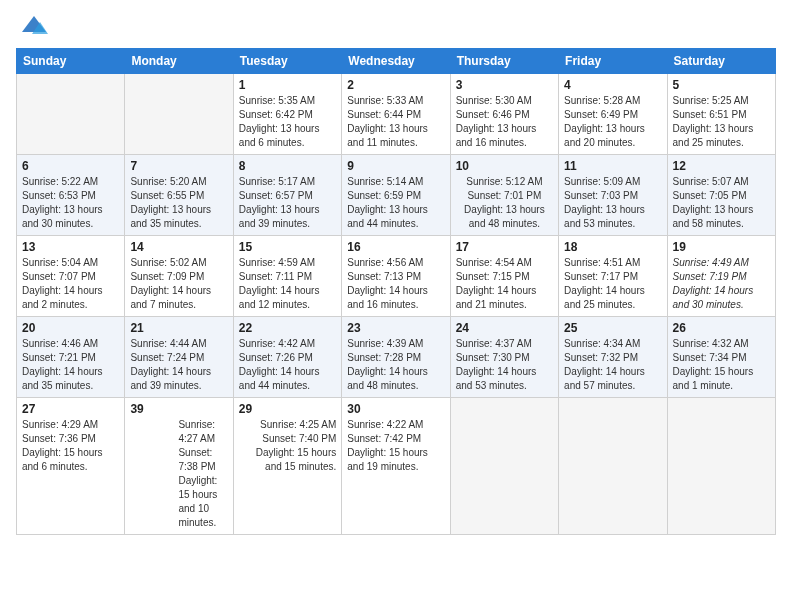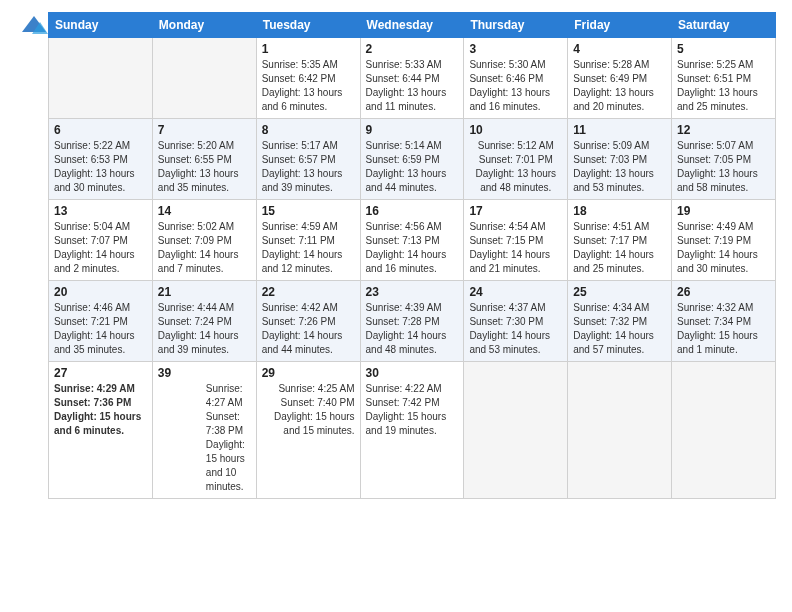--- a/index.html
+++ b/index.html
@@ -9,20 +9,21 @@
       background: #fff;
       font-family: Arial, sans-serif;
       font-size: 11px;
       overflow: hidden;
     }
     .page {
       width: 792px;
       height: 499px;
       padding: 12px 16px 8px 16px;
       display: flex;
+      flex-direction: column;
     }
     .header {
       display: flex;
       justify-content: space-between;
       align-items: flex-start;
       margin-bottom: 8px;
     }
     .logo {
       display: flex;
       align-items: center;
@@ -247,21 +248,21 @@
 Daylight: 14 hours and 21 minutes.</div>
           </td>
           <td>
             <span class="day-num">18</span>
             <div class="day-info" style="white-space: pre-line;">Sunrise: 4:51 AM
 Sunset: 7:17 PM
 Daylight: 14 hours and 25 minutes.</div>
           </td>
           <td>
             <span class="day-num">19</span>
-            <div class="day-info" style="white-space: pre-line;">Sunrise: 4:49 AM
+            <div class="day-info" style="white-space: pre-line; font-style: italic;">Sunrise: 4:49 AM
 Sunset: 7:19 PM
 Daylight: 14 hours and 30 minutes.</div>
           </td>
         </tr>
         <tr class="alt-row">
           <td>
             <span class="day-num">20</span>
             <div class="day-info" style="white-space: pre-line;">Sunrise: 4:46 AM
 Sunset: 7:21 PM
 Daylight: 14 hours and 35 minutes.</div>
@@ -299,21 +300,21 @@
           <td>
             <span class="day-num">26</span>
             <div class="day-info" style="white-space: pre-line;">Sunrise: 4:32 AM
 Sunset: 7:34 PM
 Daylight: 15 hours and 1 minute.</div>
           </td>
         </tr>
         <tr>
           <td>
             <span class="day-num">27</span>
-            <div class="day-info" style="white-space: pre-line; font-weight: bold;">Sunrise: 4:29 AM
+            <div class="day-info" style="white-space: pre-line;">Sunrise: 4:29 AM
 Sunset: 7:36 PM
 Daylight: 15 hours and 6 minutes.</div>
           </td>
           <td>
             <span class="day-num">39</span>
             <div class="day-info" style="white-space: pre-line; margin-left: 48px;">Sunrise: 4:27 AM
 Sunset: 7:38 PM
 Daylight: 15 hours and 10 minutes.</div>
           </td>
           <td>

